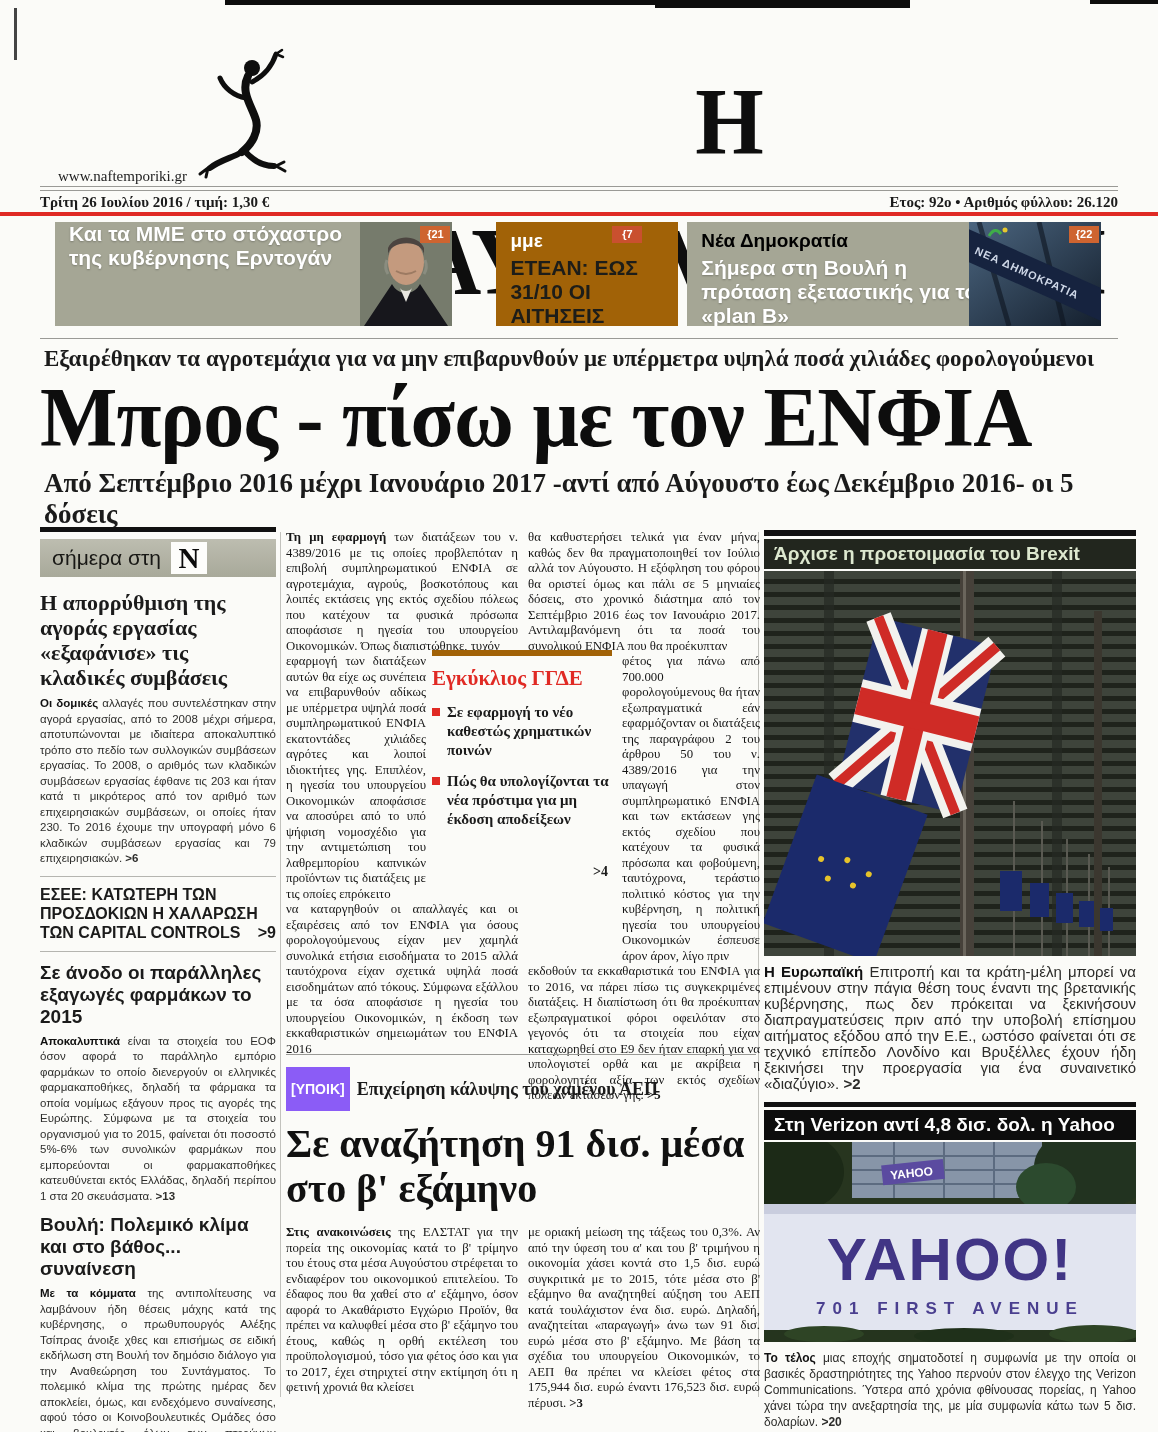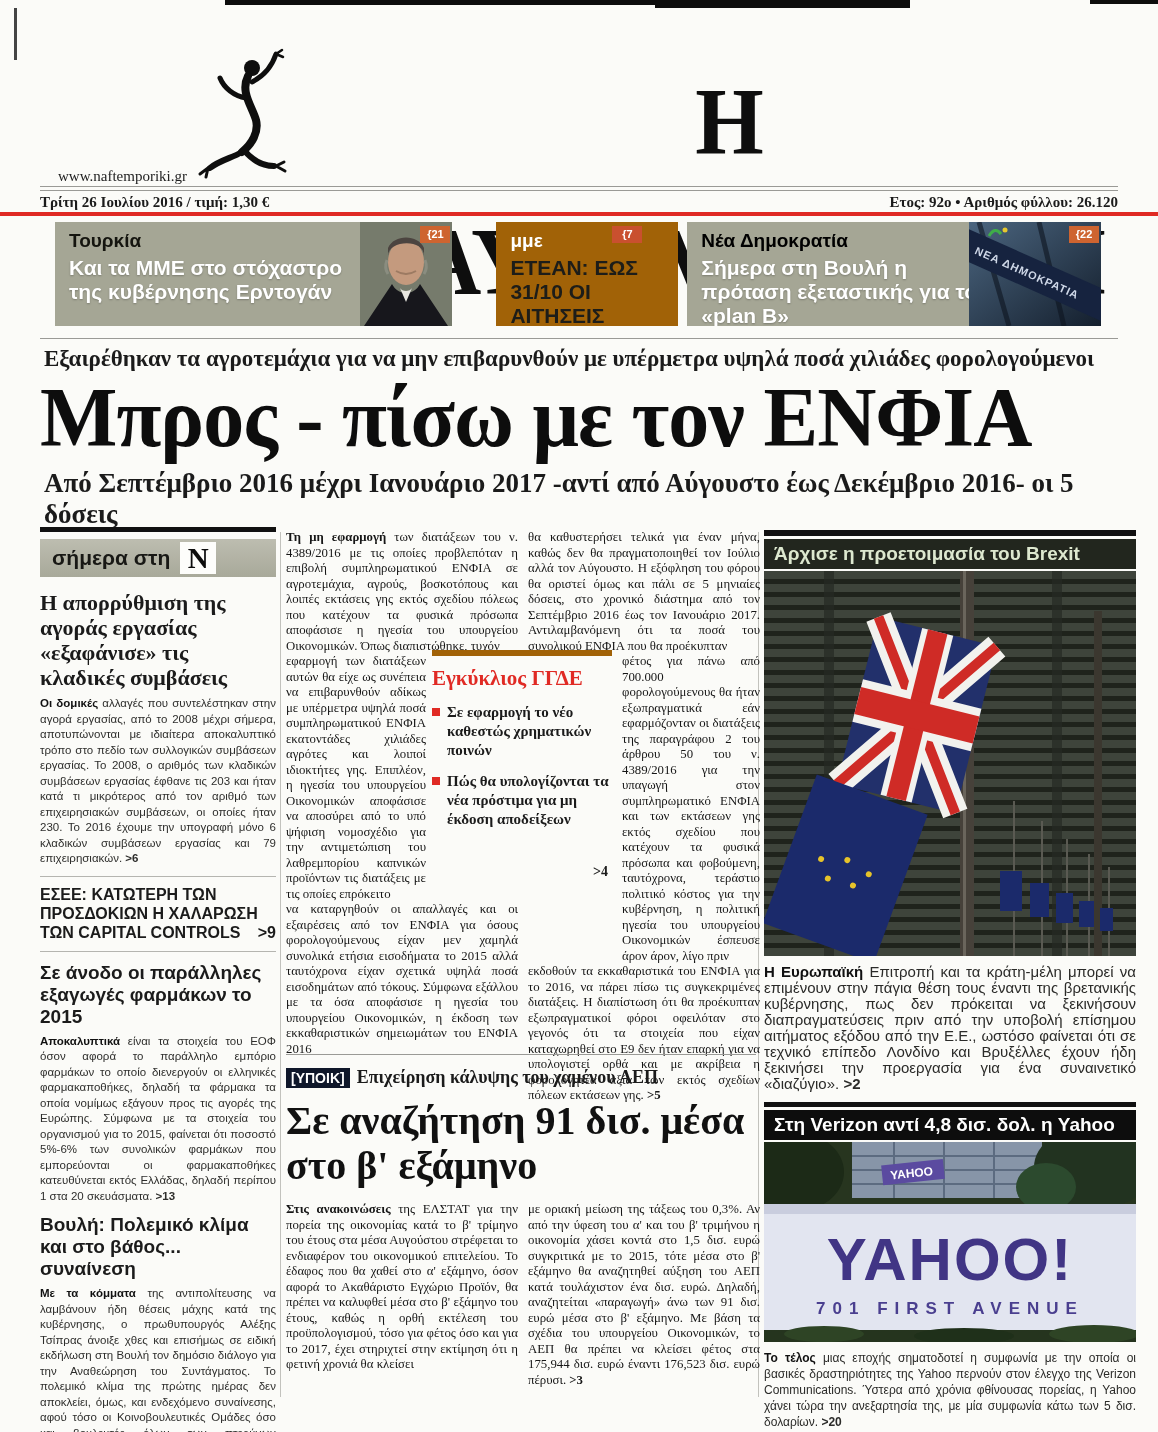--- a/index.html
+++ b/index.html
@@ -38,21 +38,21 @@
   #deck{left:44px;top:468px;width:1085px;font-family:"Liberation Serif",serif;font-weight:700;font-size:27px;}
 
   
   .vsep{width:1px;background:#c2c2bd;}
 
   
   #sidebar{left:40px;top:527px;width:236px;}
   #sidebar .blackbar{height:5px;background:#111;}
   #sb-header{margin-top:7px;height:38px;background:linear-gradient(#bdbdb0,#a8a99a);
      display:flex;align-items:center;position:relative;}
-  #sb-header .sbh-text{font-weight:700;font-size:21px;color:#181815;margin-left:12px;}
+  #sb-header .sbh-text{font-weight:400;font-size:21px;color:#181815;margin-left:12px;}
   #sb-header .nbox{width:36px;height:32px;background:#fdfdfb;margin-left:10px;text-align:center;
      font-family:"Liberation Serif",serif;font-weight:700;font-size:29px;line-height:32px;color:#0c0c0c;}
   .sb-title{font-family:"Liberation Serif",serif;font-weight:700;font-size:22px;line-height:25px;margin-top:13px;}
   .sb-title2{font-weight:700;font-size:19px;line-height:22px;margin-top:10px;}
   .sb-body{font-size:11.5px;line-height:15.5px;text-align:justify;margin-top:6px;color:#2e2e2c;}
   .sb-body b{color:#111;}
   .sb-caps{font-weight:700;font-size:16px;line-height:19px;margin-top:8px;}
   .sb-rule{border-top:1px solid #b5b5b0;margin-top:9px;}
   .pref{font-weight:700;}
 
@@ -62,21 +62,21 @@
   .mbody{font-family:"Liberation Serif",serif;font-size:12.8px;line-height:15.5px;text-align:justify;color:#161616;}
   #inset{left:146px;top:120px;width:180px;height:230px;background:#fbfbf8;border-top:6px solid #a16207;}
   #inset-h{font-family:"Liberation Serif",serif;font-weight:700;font-size:21px;margin:10px 0 2px 0;}
   .bullet{display:flex;margin-top:12px;}
   .bullet .sq{width:8px;height:8px;margin:5px 7px 0 0;flex:none;}
   .bullet .btxt{font-family:Liberation Serif, serif;font-weight:700;font-size:15px;line-height:19px;}
   #inset-pref{position:absolute;right:4px;bottom:6px;font-family:"Liberation Serif",serif;font-weight:700;font-size:14px;}
   #center-div{left:0;top:524px;width:470px;height:1px;background:#9a9a96;}
   #ypoik{left:0;top:537px;width:470px;}
   #ypoik-kickrow{display:flex;align-items:center;}
-  #ypoik-tag{background:#0f172a;color:#fff;font-weight:700;font-size:14px;padding:2px 5px;margin-right:7px;}
+  #ypoik-tag{background:#8b5cf6;color:#fff;font-weight:700;font-size:14px;padding:14px 5px;margin-right:7px;}
   #ypoik-kicker{font-family:"Liberation Serif",serif;font-weight:700;font-size:18px;}
   #ypoik-headline{font-family:"Liberation Serif",serif;font-weight:700;font-size:40px;line-height:45px;
      margin-top:10px;color:#111;}
   #ypoik-cols{margin-top:14px;position:relative;height:200px;}
 
   
   #right{left:764px;top:530px;width:372px;}
   .rbar{height:6px;background:#111;}
   .rheader{height:30px;display:flex;align-items:center;padding-left:10px;margin-top:3px;}
   .rheader span{font-weight:700;font-size:19px;}
@@ -111,21 +111,20 @@
 
   <div class="abs rule" style="left:40px;top:186px;width:1078px;"></div>
   <div class="abs rule" style="left:40px;top:190px;width:1078px;"></div>
   <div class="abs" id="dateline-left">Τρίτη 26 Ιουλίου 2016 / τιμή: 1,30 €</div>
   <div class="abs" id="dateline-right">Ετος: 92ο  •  Αριθμός φύλλου: 26.120</div>
   <div class="abs" id="redrule" style="background:#E02A24;"></div>
 
   <div class="abs" id="teasers">
 
     <div class="teaser" style="width:415px;background:#A5A695;">
-      <div class="kicker" style="color:#15150f;">Τουρκία</div>
       <div class="t-title" style="width:295px;">Και τα ΜΜΕ στο στόχαστρο της κυβέρνησης Ερντογάν</div>
       <svg class="tphoto" width="92" height="104" viewBox="0 0 92 104">
         <rect width="92" height="104" fill="#767b6c"></rect>
         <ellipse cx="46" cy="40" rx="18" ry="23" fill="#c49a7e"></ellipse>
         <path d="M28,34 C28,18 64,16 64,34 L64,26 C58,12 34,12 28,26 Z" fill="#4c4440"></path>
         <path d="M27,38 q-3,8 1,14 M65,38 q3,8 -1,14" stroke="#8a8d80" stroke-width="3" fill="none"></path>
         <path d="M36,49 q10,6 20,0" stroke="#9c7a62" stroke-width="2" fill="none"></path>
         <path d="M4,104 L32,62 C38,74 54,74 60,62 L88,104 Z" fill="#17171c"></path>
         <path d="M40,66 L46,80 L52,66 C50,70 42,70 40,66 Z" fill="#e8e6e0"></path>
       </svg>

